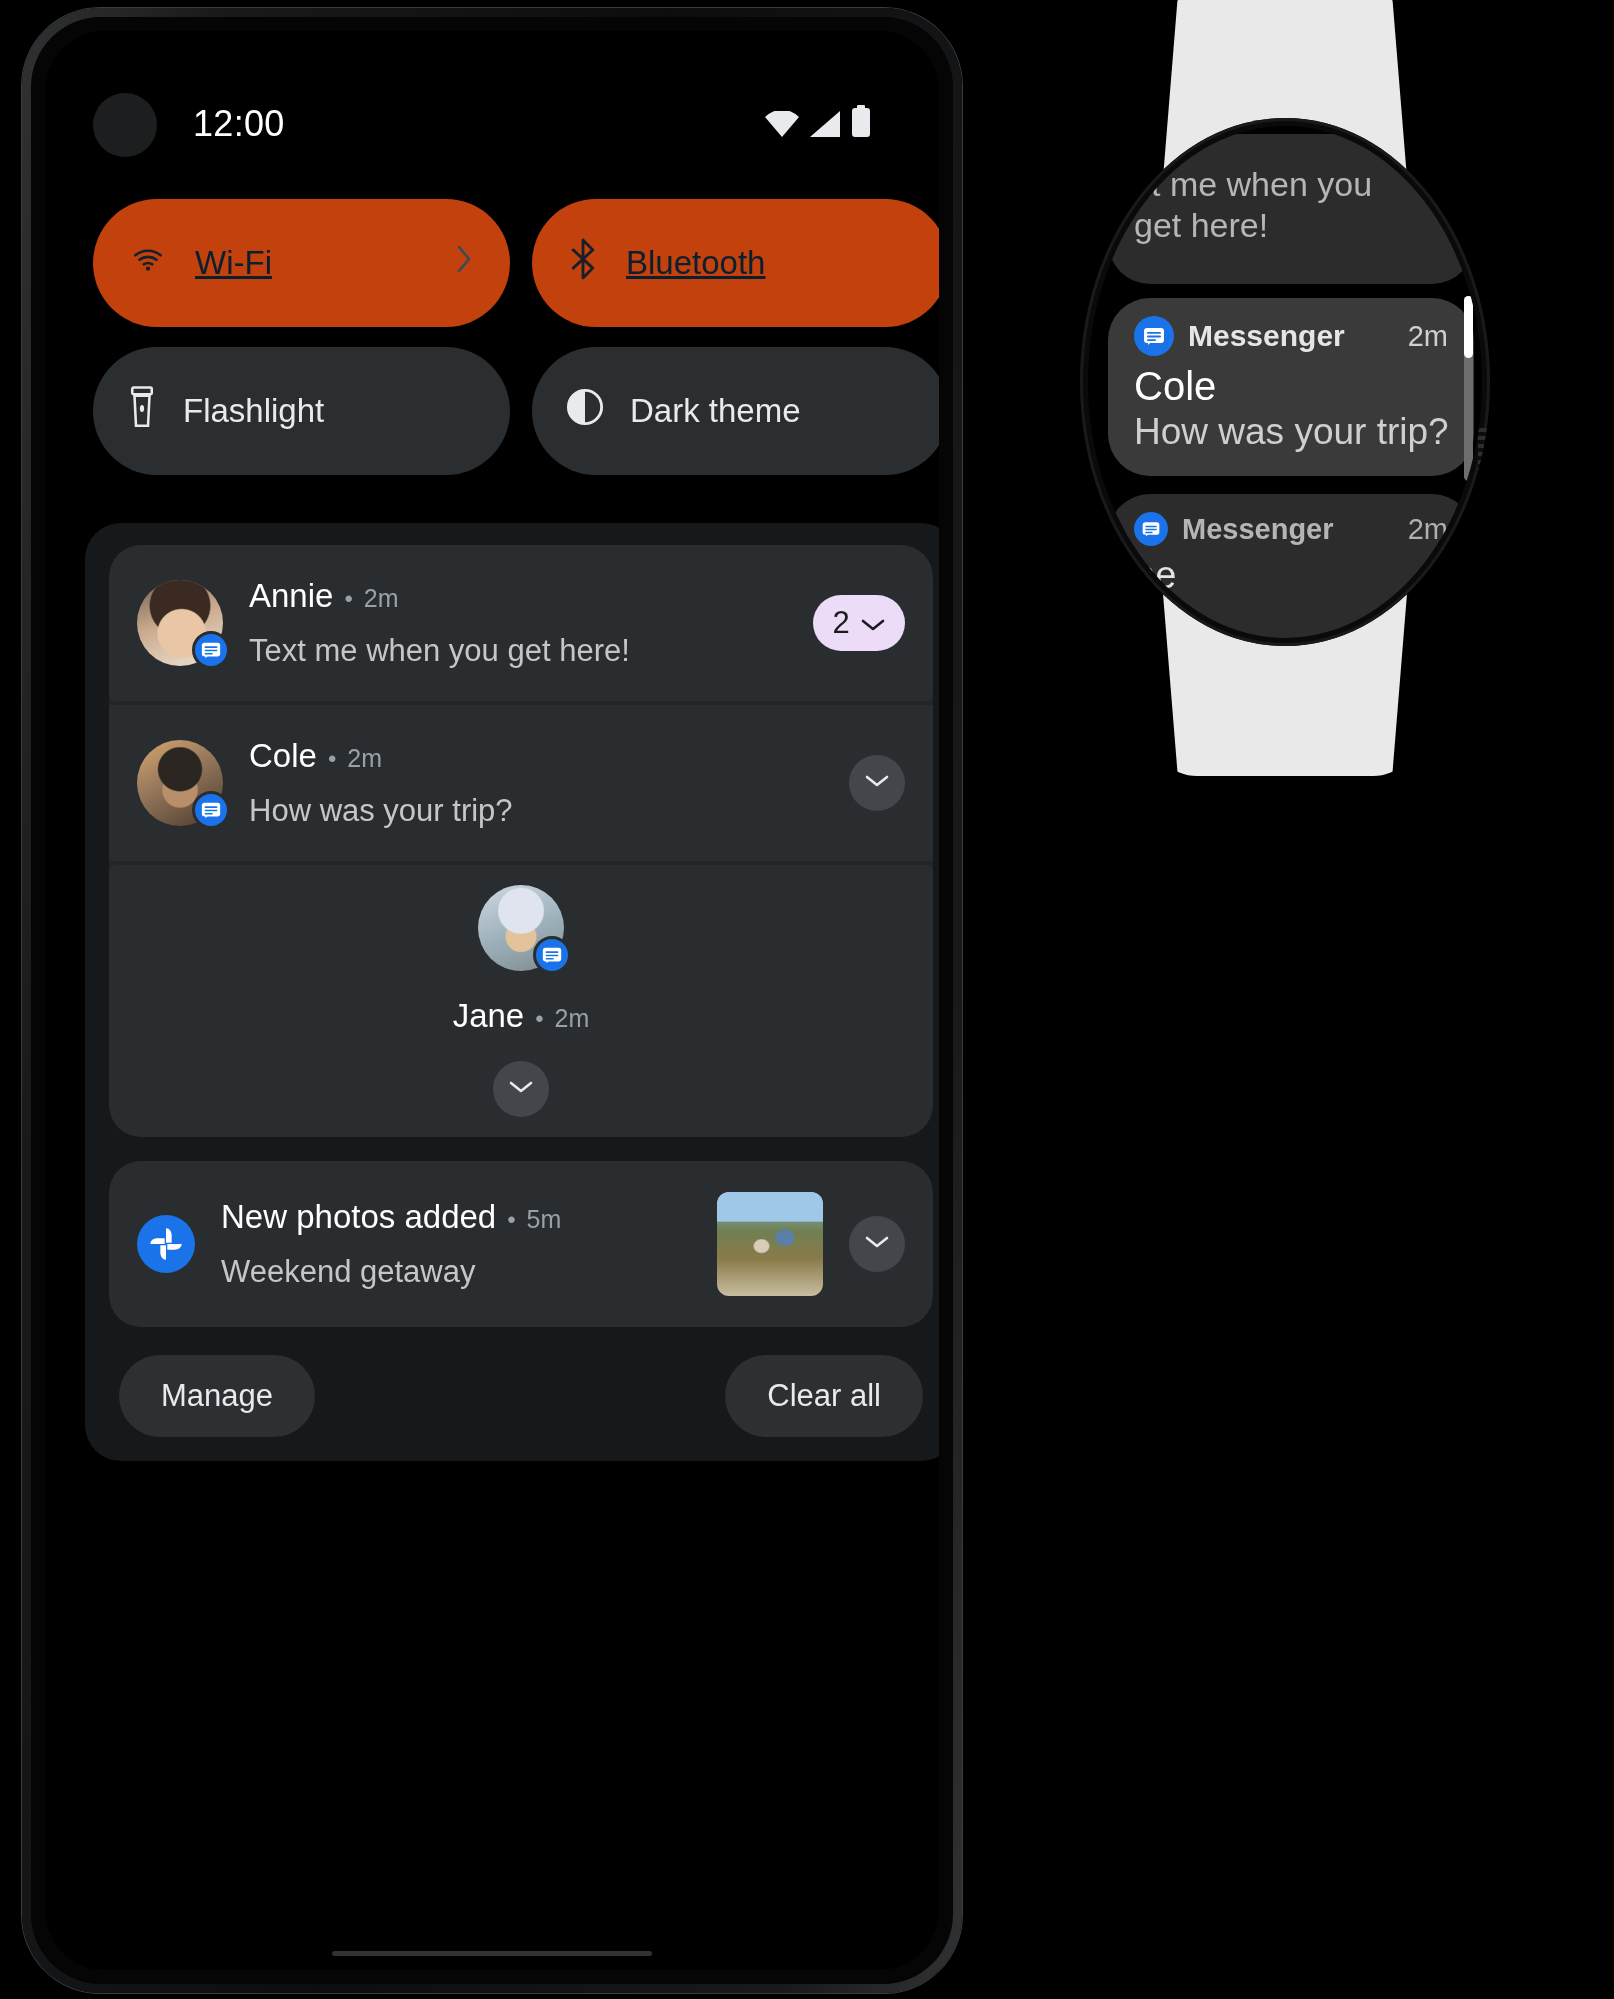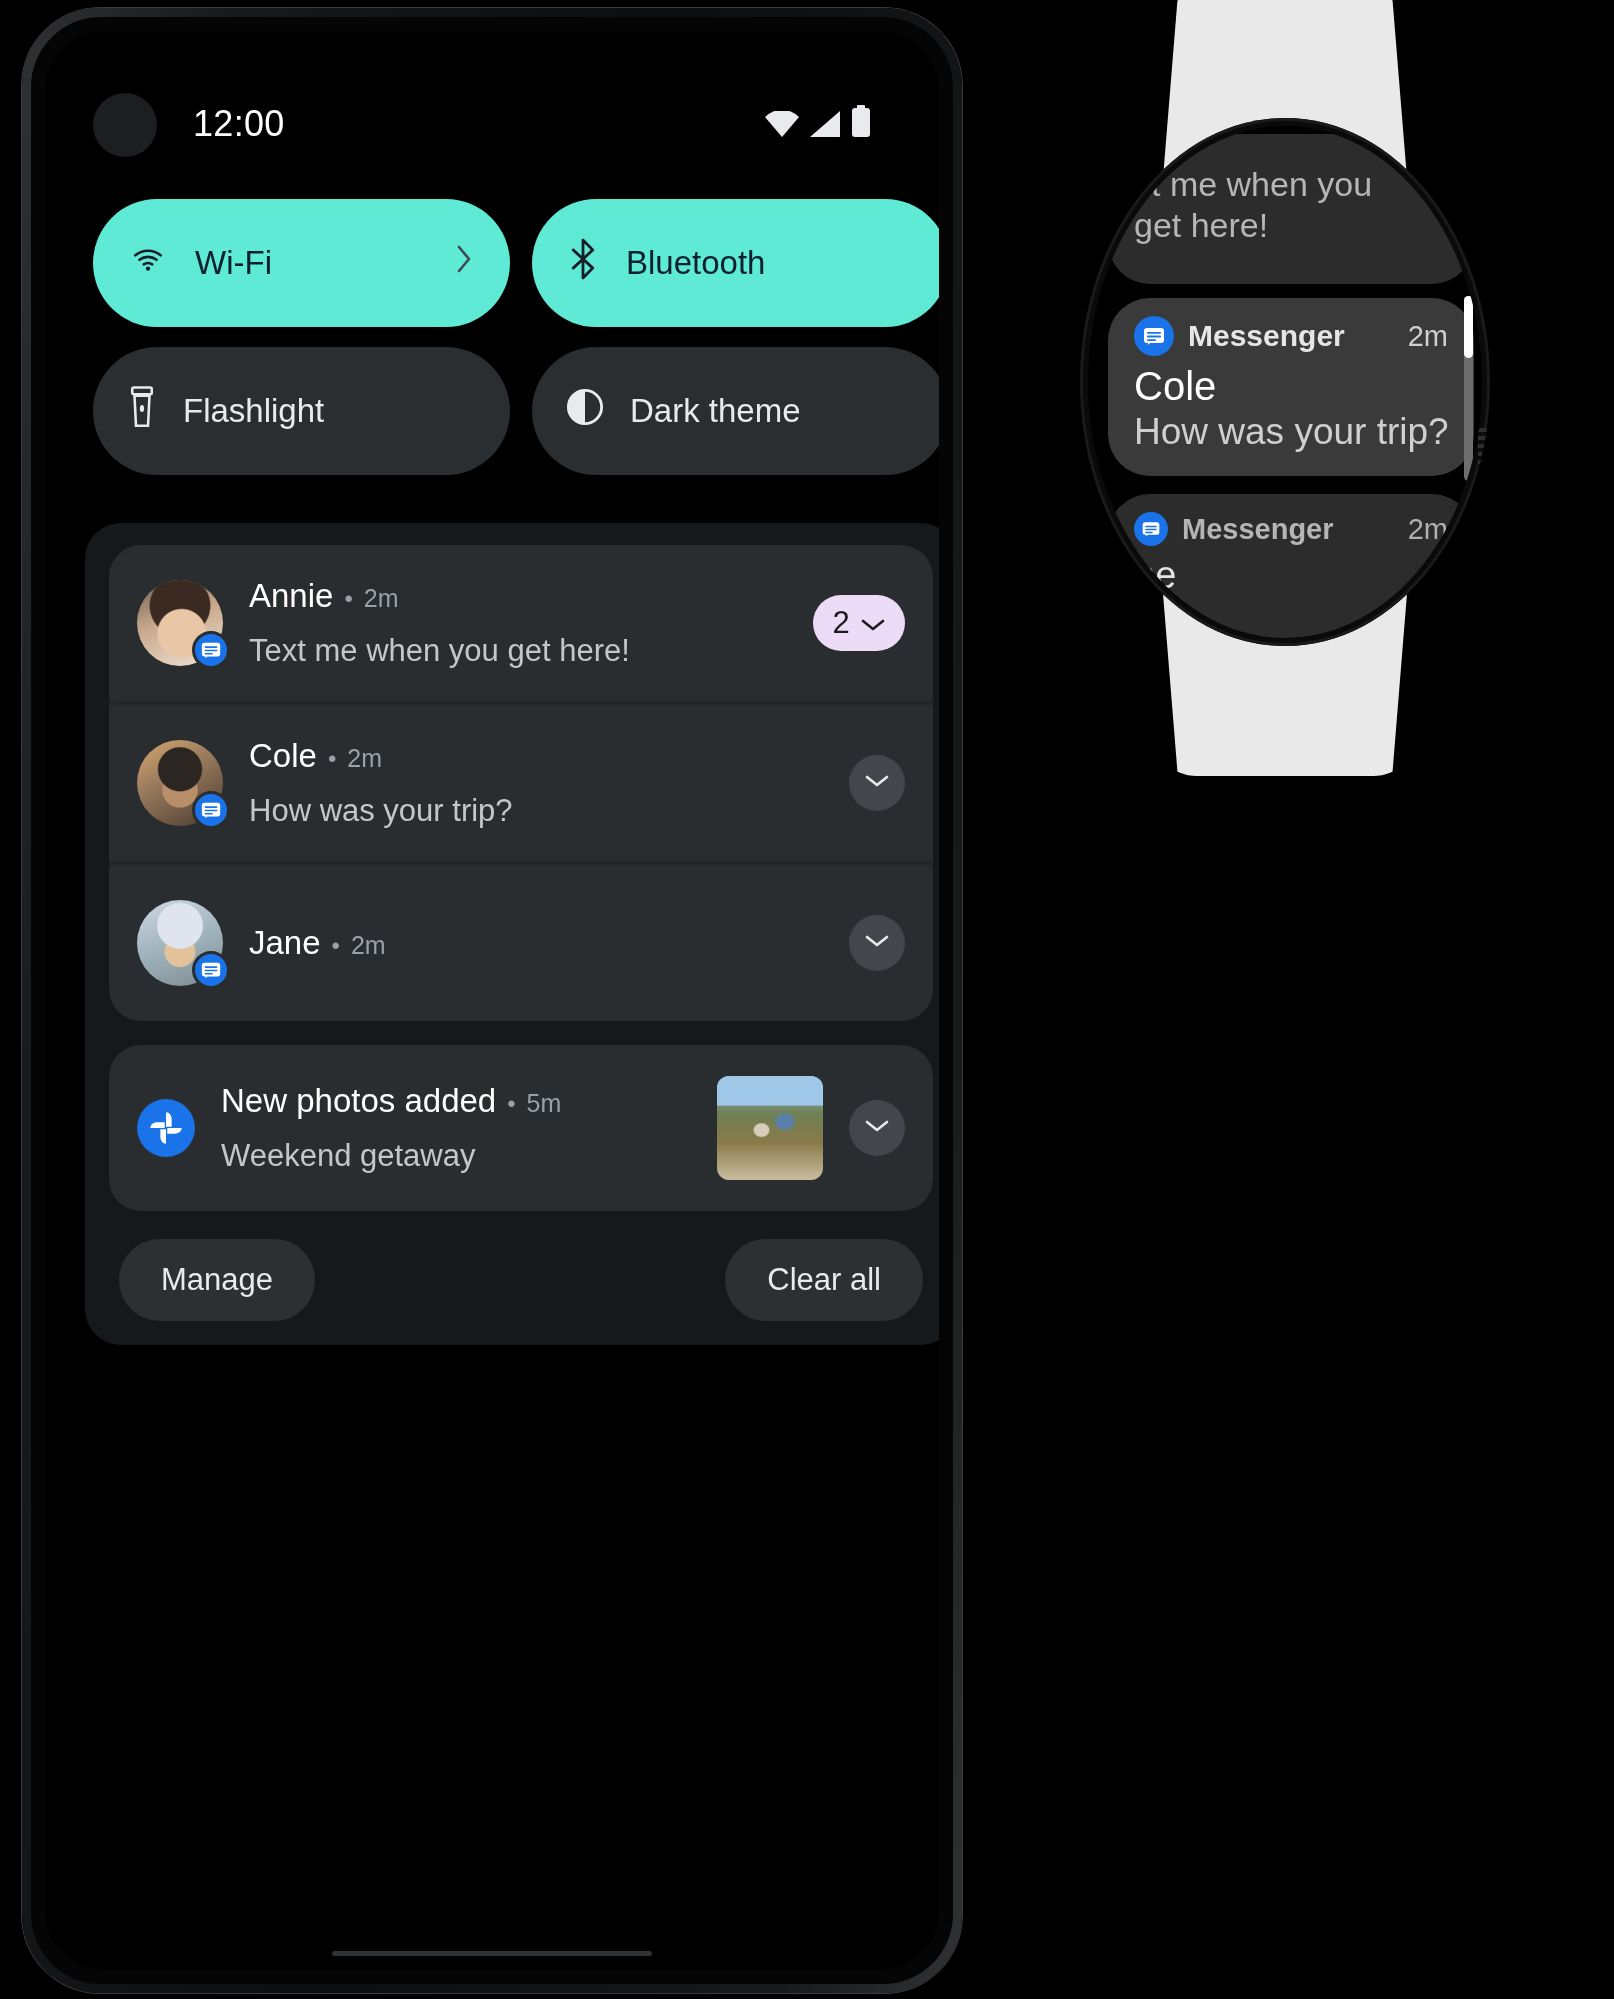--- a/index.html
+++ b/index.html
@@ -68,21 +68,21 @@
     width: 856px;
     display: grid; grid-template-columns: 1fr 1fr;
     gap: 20px 22px;
   }
   .tile {
     height: 128px; border-radius: 64px;
     display: flex; align-items: center;
     padding: 0 34px; gap: 26px;
     font-size: 33px;
   }
-  .tile.on { background: #5eead4; color: #0b1f2e; }
+  .tile.on { background: #c2410c; color: #0b1f2e; text-decoration: underline; }
   .tile.off { background: #2b2e31; color: #e8eaed; }
   .tile-label { flex: 1; font-size: 33px; }
   .tile-chevron { margin-left: auto; }
 
   
   #shade {
     position: absolute; left: 40px; top: 492px;
     width: 872px;
     background: #16191b;
     border-radius: 36px;
@@ -96,21 +96,21 @@
   .notif {
     position: relative;
     background: #2a2d30;
     min-height: 156px;
     display: flex; align-items: center;
     padding: 20px 28px 20px 28px;
     gap: 26px;
   }
   .notif + .notif { margin-top: 4px; }
   .notif:first-child { border-radius: 32px 32px 6px 6px; }
-  .notif:last-child { border-radius: 6px 6px 32px 32px; }
+  .notif:last-child { border-radius: 6px 6px 32px 32px; flex-direction: column; }
 
   .avatar-wrap { position: relative; width: 86px; height: 86px; flex: none; }
   .avatar {
     width: 86px; height: 86px; border-radius: 50%;
     overflow: hidden; background: #555; position: relative;
   }
   .badge-app {
     position: absolute; right: -7px; bottom: -3px;
     width: 38px; height: 38px; border-radius: 50%;
     background: #1a73e8; border: 3px solid #2a2d30;

